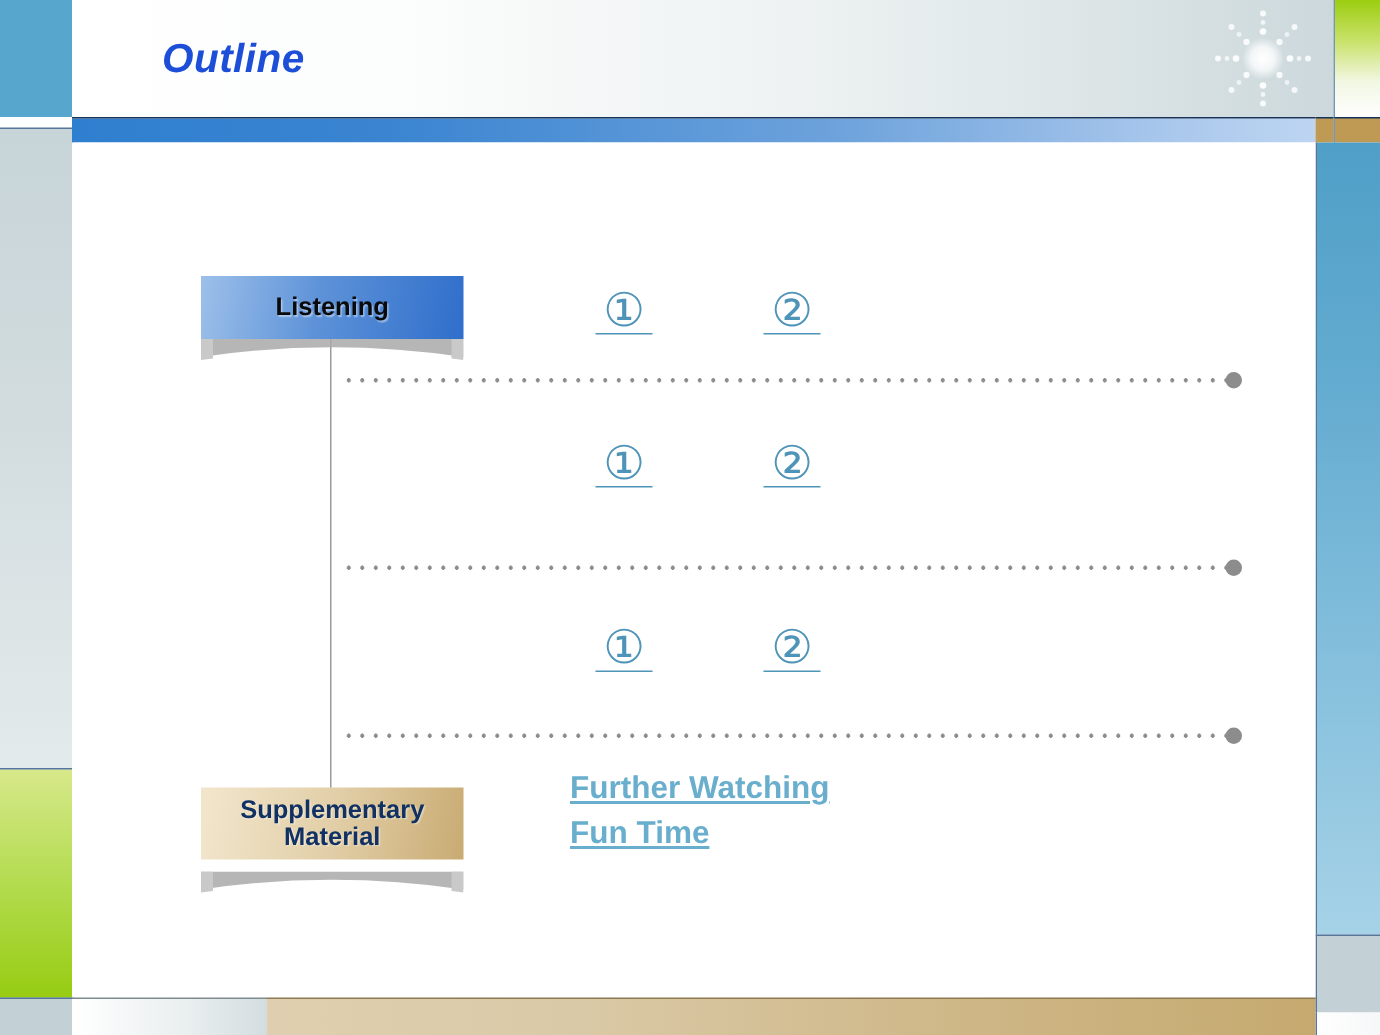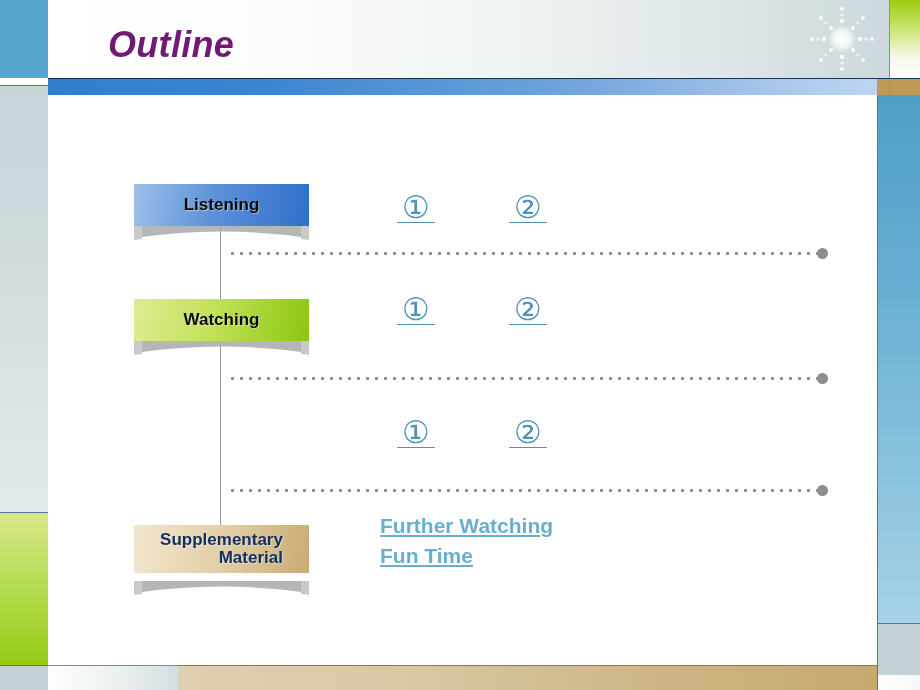--- a/index.html
+++ b/index.html
@@ -144,24 +144,24 @@
     position: absolute;
     left: 48px; top: 95px;
     width: 829px; height: 570px;
     background: #ffffff;
   }
 
   
   .slide-title {
     position: absolute;
     left: 108px; top: 24px;
-    font-size: 36px;
+    font-size: 27px;
     font-weight: bold;
     font-style: italic;
-    color: #701a75;
+    color: #1d4ed8;
     letter-spacing: 0.3px;
     white-space: nowrap;
   }
 
   
   .connector {
     position: absolute;
     left: 220px; top: 220px;
     width: 1px; height: 320px;
     background: #9b9b9b;
@@ -177,21 +177,21 @@
     position: relative;
     width: 175px;
     display: flex;
     align-items: center;
     justify-content: center;
     z-index: 2;
   }
   .ribbon-label {
     font-size: 17px;
     font-weight: bold;
-    text-align: right;
+    text-align: center;
     line-height: 1.05;
     text-shadow: 1px 1px 1px rgba(255,255,255,0.45);
     white-space: pre-line;
   }
   .ribbon-shadow {
     position: absolute;
     left: 0;
     width: 175px;
     height: 16px;
     z-index: 1;
@@ -365,30 +365,20 @@
   <div class="num-item" style="left:505px; top:190px;">
     <span class="num-glyph">②</span>
     <span class="num-underline"></span>
   </div>
 
   <div class="dotline" style="left:228px; top:252px; width:600px;">
     <div class="dotline-dots" style="width:592px;"></div>
     <div class="dotline-end" style="left:589px;"></div>
   </div>
 
-  <div class="ribbon ribbon-watching" style="top:299px;">
-    <div class="ribbon-body">
-      <span class="ribbon-label">Watching</span>
-    </div>
-    <svg class="ribbon-shadow" style="top:42px;" viewBox="0 0 175 16" preserveAspectRatio="none">
-      <path d="M0,0 L175,0 L175,12 Q87,-1 0,12 Z" fill="#a9a9a9" opacity="0.85"></path>
-      <path d="M0,0 L8,0 L8,13 L0,14 Z" fill="#c9c9c9"></path>
-      <path d="M167,0 L175,0 L175,14 L167,13 Z" fill="#c9c9c9"></path>
-    </svg>
-  </div>
 
   <div class="num-item" style="left:393px; top:292px;">
     <span class="num-glyph">①</span>
     <span class="num-underline"></span>
   </div>
   <div class="num-item" style="left:505px; top:292px;">
     <span class="num-glyph">②</span>
     <span class="num-underline"></span>
   </div>
 

